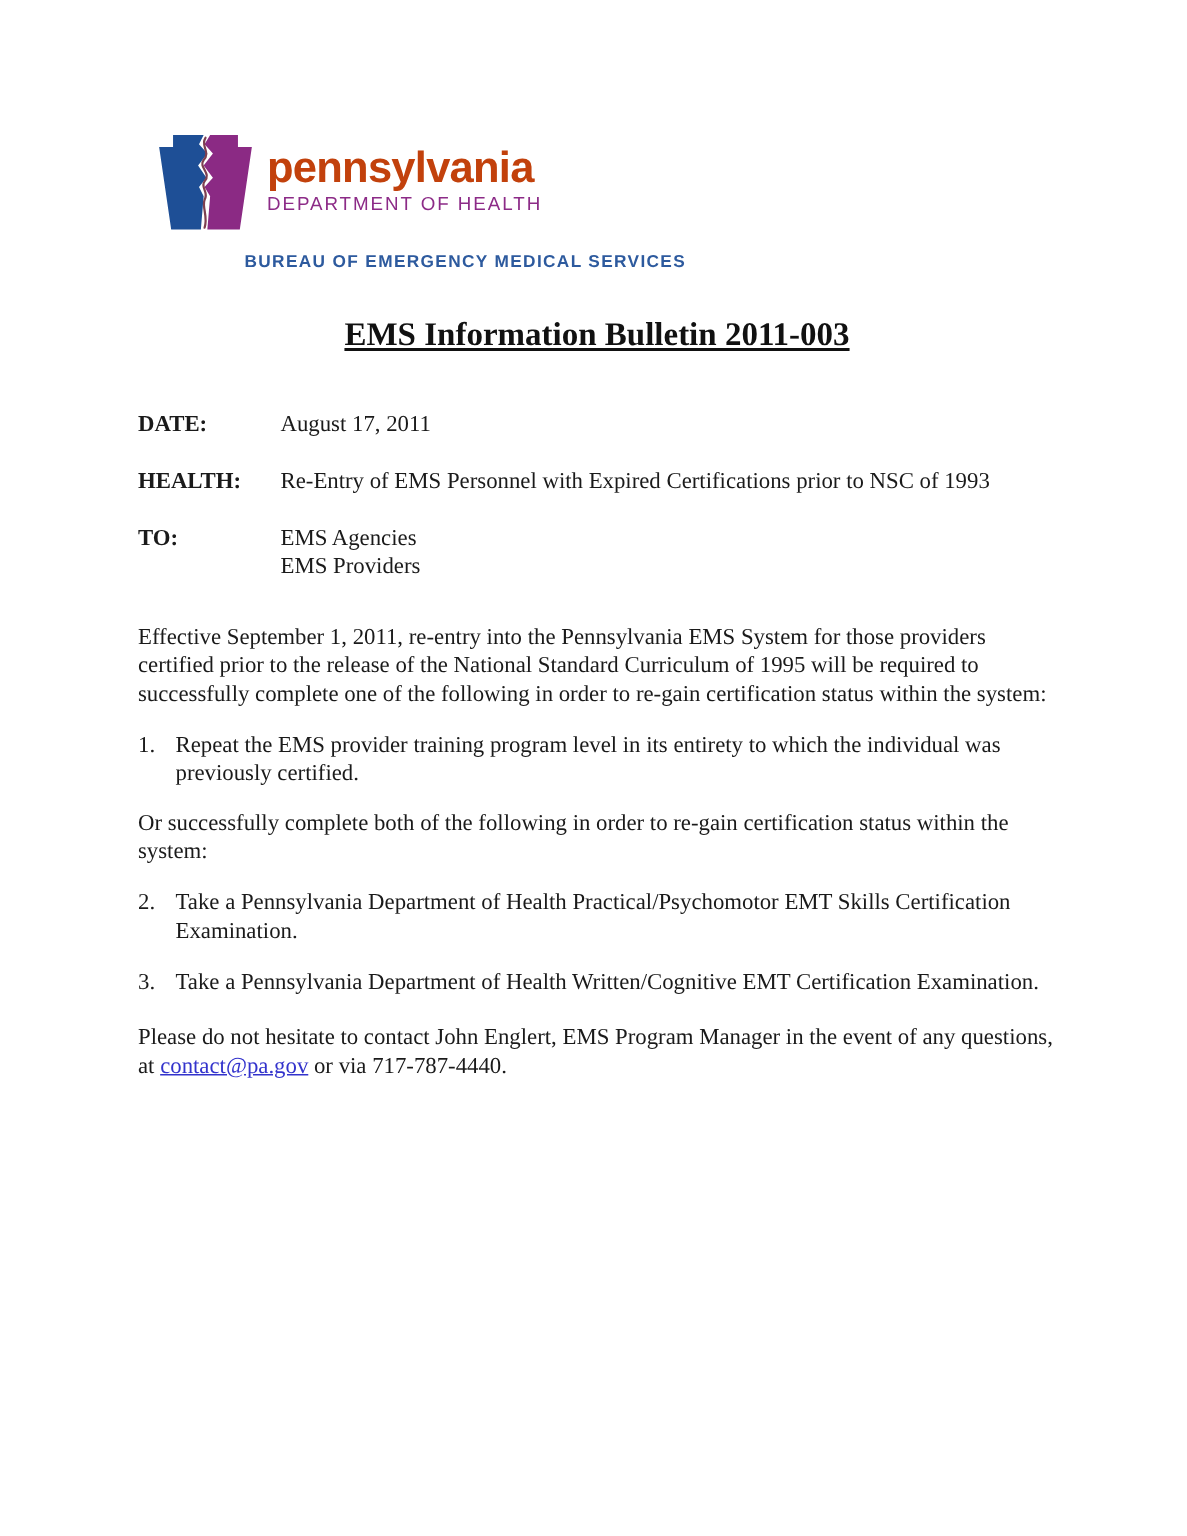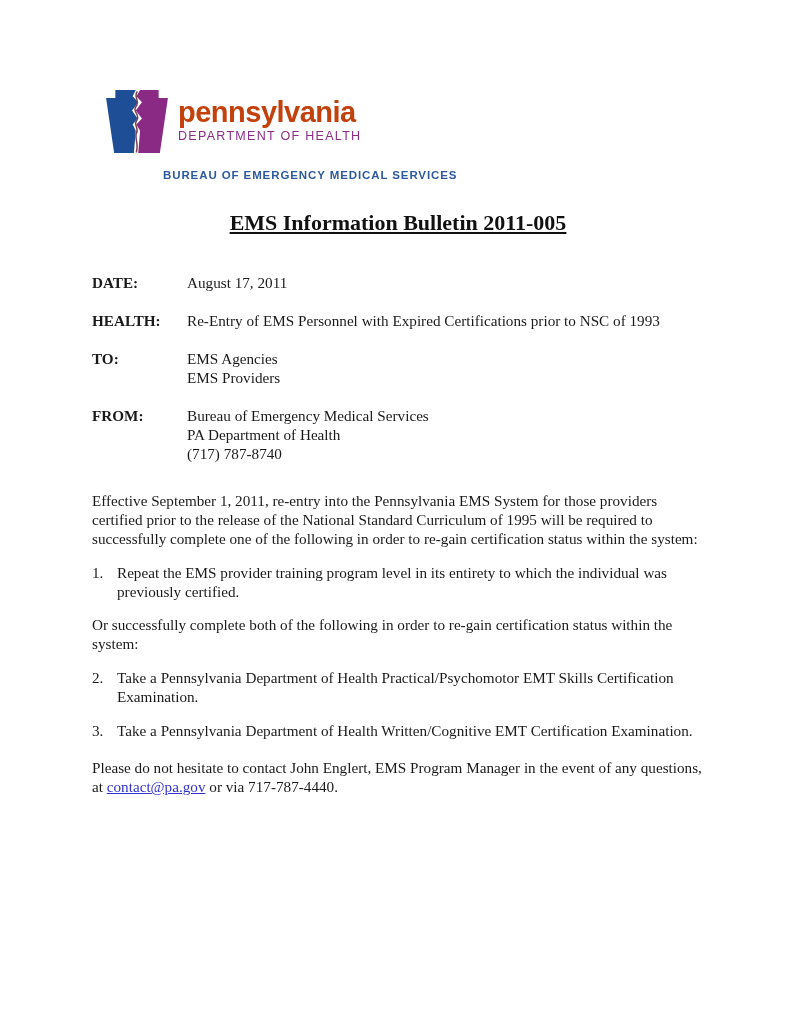--- a/index.html
+++ b/index.html
@@ -88,48 +88,40 @@
 
       <path d="M50,3 C44,12 56,18 48,27 C42,35 57,41 49,50 C44,56 54,62 49,70 C46,78 53,88 49,100" fill="none" stroke="#7d4050" stroke-width="2.4" stroke-linecap="round"></path>
     </svg>
     <div class="logo-text">
       <div class="brand">pennsylvania</div>
       <div class="dept">DEPARTMENT OF HEALTH</div>
     </div>
   </div>
   <div class="bureau">BUREAU OF EMERGENCY MEDICAL SERVICES</div>
 
-  <div class="doc-title">EMS Information Bulletin 2011-005</div>
+  <div class="doc-title">EMS Information Bulletin 2011-003</div>
 
   <div class="meta">
     <div class="meta-row">
       <div class="meta-label">DATE:</div>
       <div class="meta-value">
         <div>August 17, 2011</div>
       </div>
     </div>
     <div class="meta-row">
       <div class="meta-label">HEALTH:</div>
       <div class="meta-value">
         <div>Re-Entry of EMS Personnel with Expired Certifications prior to NSC of 1993</div>
       </div>
     </div>
     <div class="meta-row">
       <div class="meta-label">TO:</div>
       <div class="meta-value">
         <div>EMS Agencies</div>
         <div>EMS Providers</div>
-      </div>
-    </div>
-    <div class="meta-row">
-      <div class="meta-label">FROM:</div>
-      <div class="meta-value">
-        <div>Bureau of Emergency Medical Services</div>
-        <div>PA Department of Health</div>
-        <div>(717) 787-8740</div>
       </div>
     </div>
   </div>
 
   <div class="para intro">Effective September 1, 2011, re-entry into the Pennsylvania EMS System for those providers certified prior to the release of the National Standard Curriculum of 1995 will be required to successfully complete one of the following in order to re-gain certification status within the system:</div>
 
   <div class="para list-item">
     <div class="num">1.</div>
     <div class="itext">Repeat the EMS provider training program level in its entirety to which the individual was previously certified.</div>
   </div>

